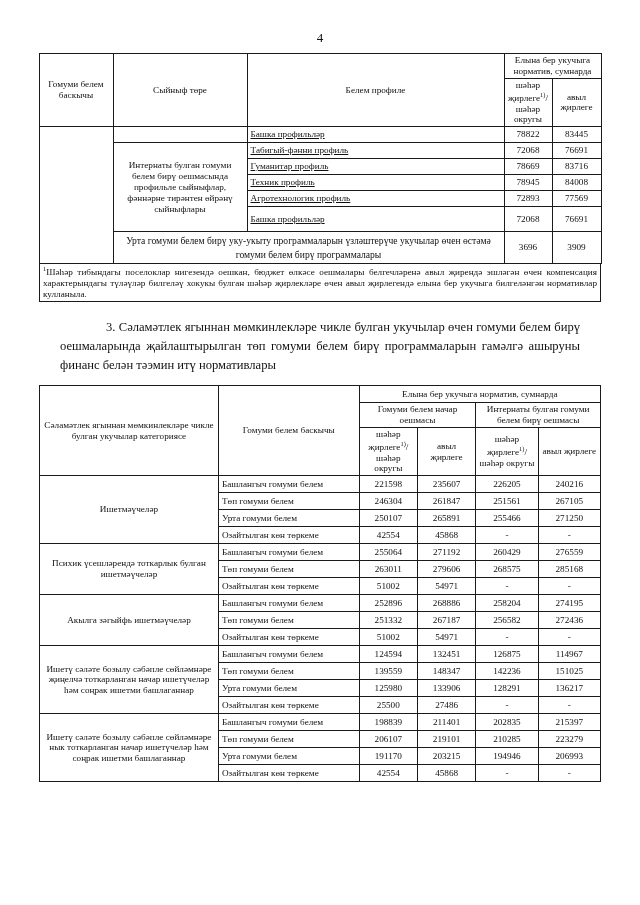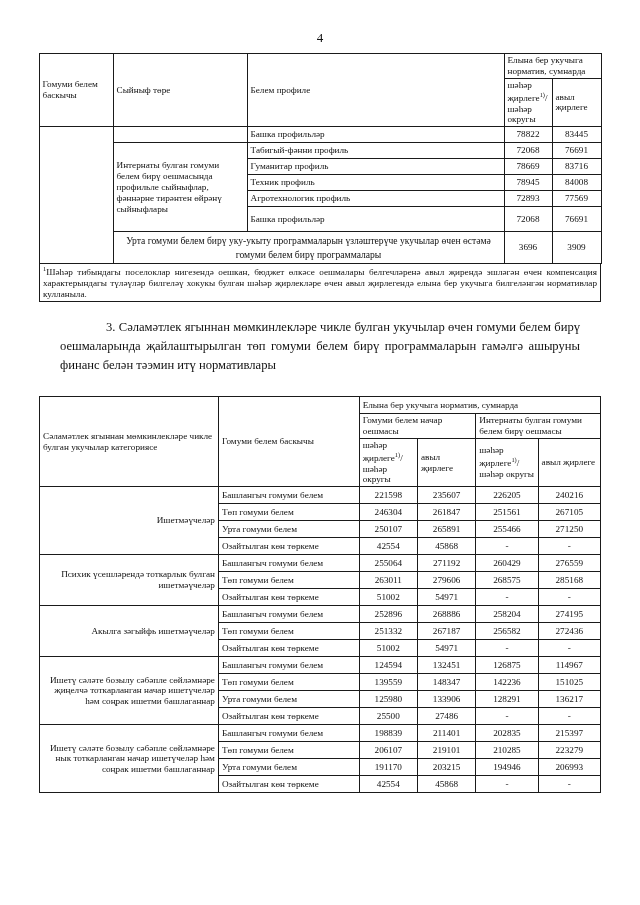--- a/index.html
+++ b/index.html
@@ -41,66 +41,66 @@
     padding: 1px 3px;
     font-weight: normal;
     font-size: 9.2px;
     line-height: 1.18;
     vertical-align: middle;
     font-family: "Liberation Serif", "DejaVu Serif", serif;
   }
   .ctr { text-align: center; }
   .lft { text-align: center; }
   .num { text-align: center; font-size: 9.6px; }
-  .hdr { vertical-align: middle; }
+  .hdr { text-align: center; vertical-align: middle; }
   .tall { line-height: 1.3; }
 
   
   #table-1 { width: 562px; }
   #table-1 td { height: 13px; }
   .t1-c1 { width: 74px; }
   .t1-c2 { width: 134px; }
   .t1-c3 { width: 257px; }
   .t1-c4 { width: 48px; }
   .t1-c5 { width: 49px; }
-  .rowlabel { font-size: 9.4px; line-height: 1.5; padding: 2px 4px; }
-  .profile-cell { font-size: 9.6px; padding-left: 4px; }
+  .rowlabel { font-size: 9.4px; line-height: 1.5; padding: 2px 4px; text-align: center; }
+  .profile-cell { font-size: 9.6px; padding-left: 4px; text-decoration: underline; }
 
   .footnote {
     font-family: "DejaVu Sans", "Liberation Sans", sans-serif;
     font-size: 8.1px;
     line-height: 1.42;
     text-align: justify;
     padding: 2px 4px 3px 4px;
   }
   .footnote sup { font-size: 6.5px; }
 
   .para {
     width: 520px;
-    margin: 16px auto 21px auto;
+    margin: 16px auto 10px auto;
     font-size: 12.6px;
     line-height: 1.52;
     text-align: justify;
     text-indent: 46px;
     font-family: "Liberation Serif", "DejaVu Serif", serif;
   }
 
   
   #table-2 { width: 562px; margin-top: 4px; }
   #table-2 td { height: 14px; }
   .t2-c1 { width: 178px; }
   .t2-c2 { width: 140px; }
   .t2-c3 { width: 58px; }
   .t2-c4 { width: 58px; }
   .t2-c5 { width: 62px; }
   .t2-c6 { width: 62px; }
   .cat-cell {
     font-size: 9.3px;
     line-height: 1.62;
-    text-align: right;
+    text-align: center;
     vertical-align: top;
     padding: 3px 3px 3px 5px;
   }
   .stage-cell {
     font-size: 9.6px;
     text-align: left;
     padding-left: 5px;
   }
   .grouptop td { border-top: 1px solid #1a1a1a; }
   .dash { text-align: center; }

